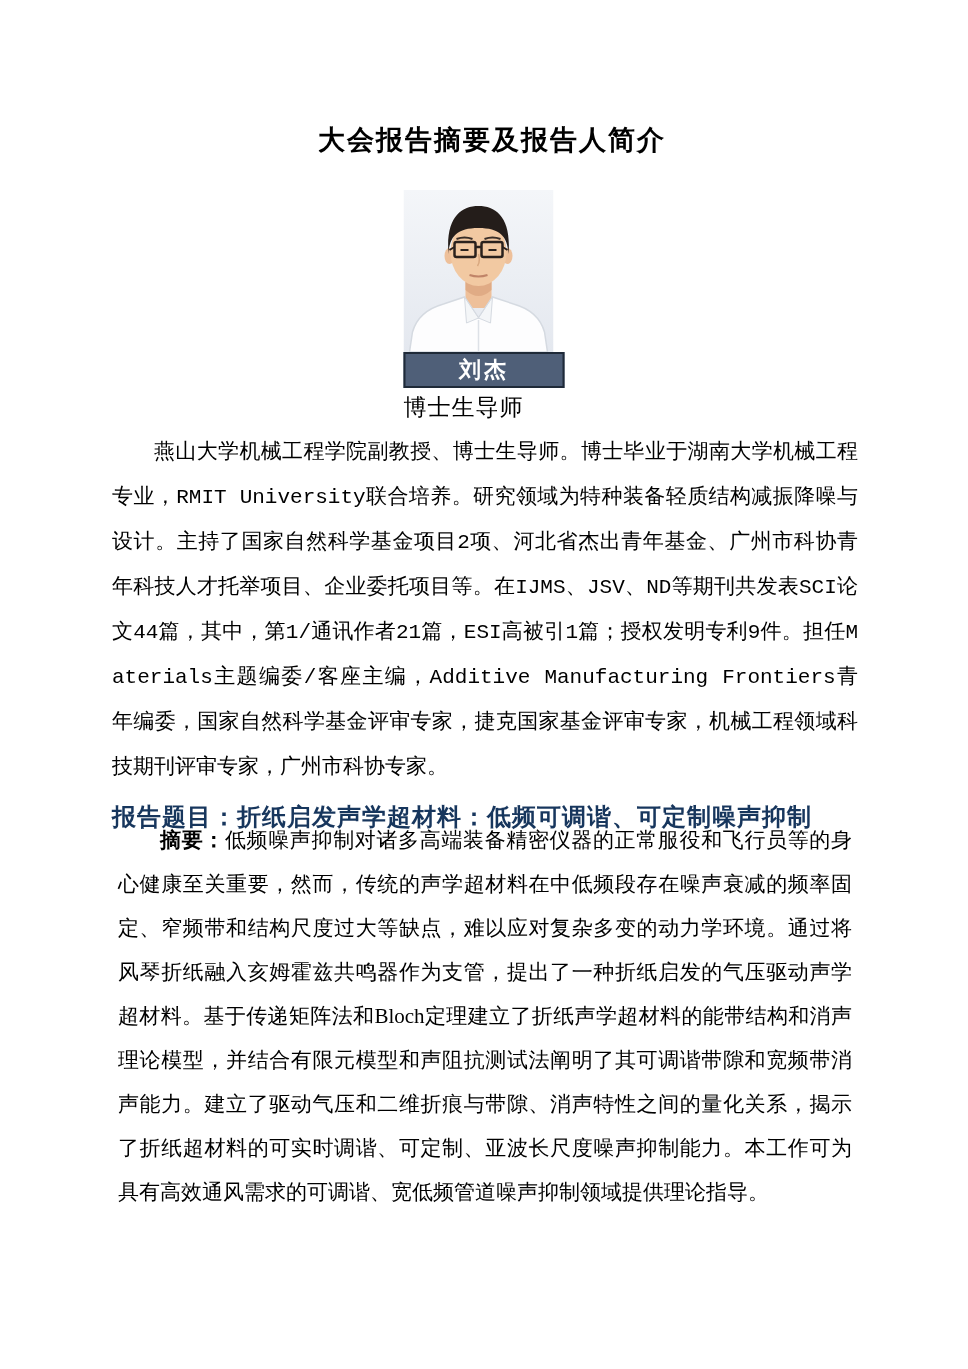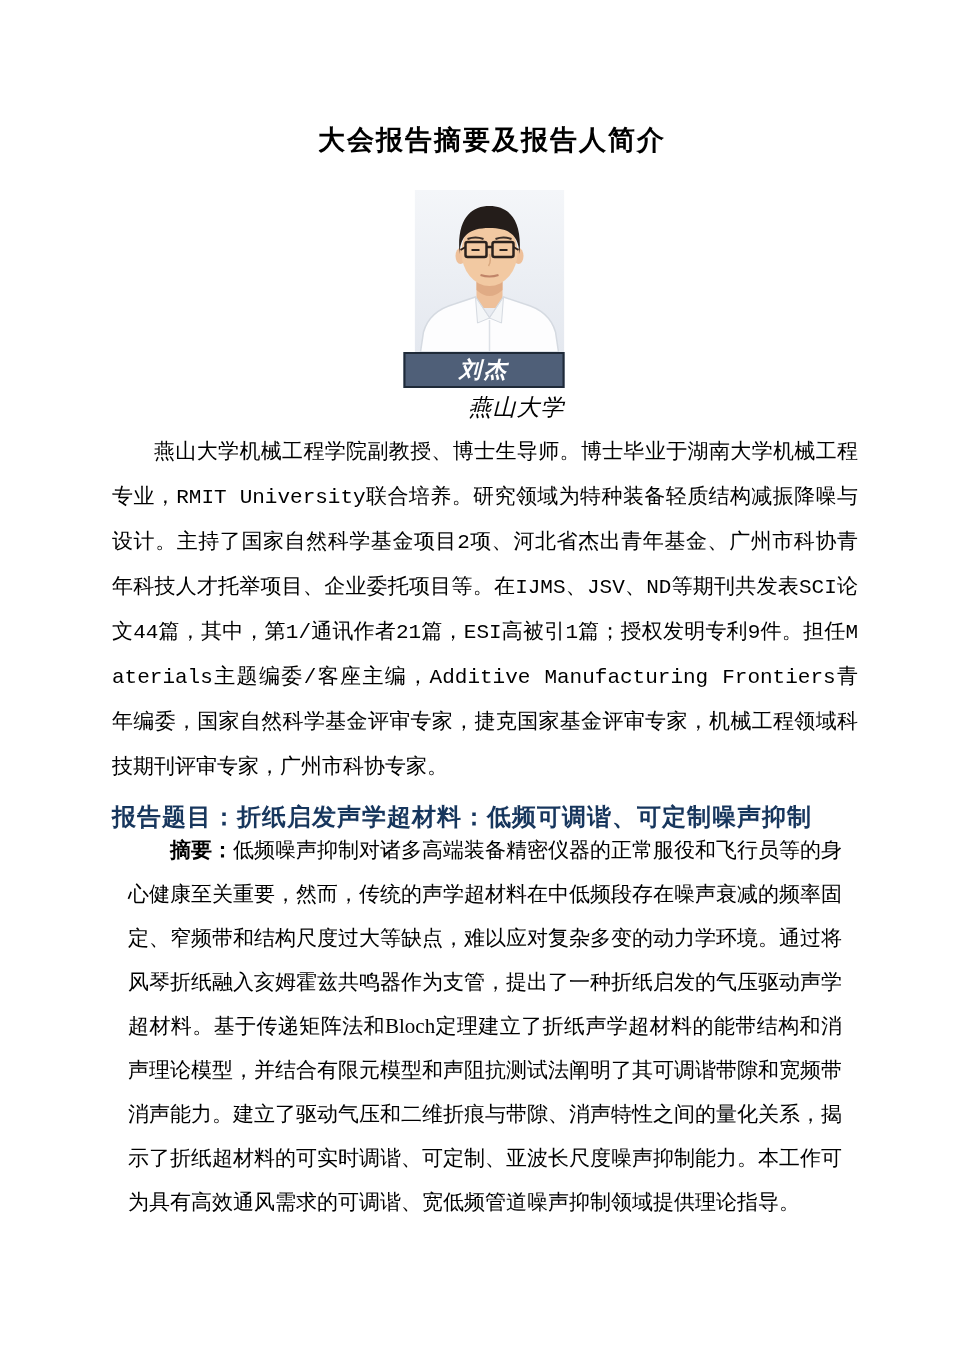--- a/index.html
+++ b/index.html
@@ -23,22 +23,21 @@
     font-weight: bold;
     letter-spacing: 2px;
   }
   .speaker-block {
     position: absolute;
     top: 190px;
     left: 50%;
     transform: translateX(-50%);
     display: flex;
     flex-direction: column;
-    align-items: flex-end;
-    font-style: italic;
+    align-items: flex-start;
   }
   .photo-frame {
     width: 150px;
     height: 162px;
     overflow: hidden;
     display: block;
   }
   .name-banner {
     width: 157px;
     height: 32px;
@@ -74,21 +73,21 @@
     left: 112px;
     top: 764px;
     width: 746px;
     font-size: 24px;
     font-weight: bold;
     color: #17365d;
     letter-spacing: 1px;
     margin-top: 37px;
   }
   .abstract { top: 812px; line-height: 44px; }
-  .abstract p { margin: 16px; text-indent: 2em; }
+  .abstract p { margin: 6px; text-indent: 2em; }
   .abstract-label { font-weight: bold; }
 </style>
 </head>
 <body>
 
 <div class="page">
 
   <div class="doc-title">大会报告摘要及报告人简介</div>
 
   <div class="speaker-block">
@@ -133,21 +132,21 @@
         <path d="M75,64 Q77,72 74,76" stroke="#d9a87f" stroke-width="1.5" fill="none"></path>
 
         <path d="M66,85 Q75,88 84,85" stroke="#c08468" stroke-width="2" fill="none"></path>
       </svg>
     </div>
 
     <div class="name-banner">
       <span>刘杰</span>
     </div>
 
-    <div class="affiliation">燕山大学</div>
+    <div class="affiliation">博士生导师</div>
   </div>
 
   <div class="body-text bio">
     <p>燕山大学机械工程学院副教授、博士生导师。博士毕业于湖南大学机械工程专业，RMIT University联合培养。研究领域为特种装备轻质结构减振降噪与设计。主持了国家自然科学基金项目2项、河北省杰出青年基金、广州市科协青年科技人才托举项目、企业委托项目等。在IJMS、JSV、ND等期刊共发表SCI论文44篇，其中，第1/通讯作者21篇，ESI高被引1篇；授权发明专利9件。担任Materials主题编委/客座主编，Additive Manufacturing Frontiers青年编委，国家自然科学基金评审专家，捷克国家基金评审专家，机械工程领域科技期刊评审专家，广州市科协专家。</p>
   </div>
 
   <div class="report-heading">报告题目：折纸启发声学超材料：低频可调谐、可定制噪声抑制</div>
 
   <div class="body-text abstract">
     <p><span class="abstract-label">摘要：</span><span>低频噪声抑制对诸多高端装备精密仪器的正常服役和飞行员等的身心健康至关重要，然而，传统的声学超材料在中低频段存在噪声衰减的频率固定、窄频带和结构尺度过大等缺点，难以应对复杂多变的动力学环境。通过将风琴折纸融入亥姆霍兹共鸣器作为支管，提出了一种折纸启发的气压驱动声学超材料。基于传递矩阵法和Bloch定理建立了折纸声学超材料的能带结构和消声理论模型，并结合有限元模型和声阻抗测试法阐明了其可调谐带隙和宽频带消声能力。建立了驱动气压和二维折痕与带隙、消声特性之间的量化关系，揭示了折纸超材料的可实时调谐、可定制、亚波长尺度噪声抑制能力。本工作可为具有高效通风需求的可调谐、宽低频管道噪声抑制领域提供理论指导。</span></p>

